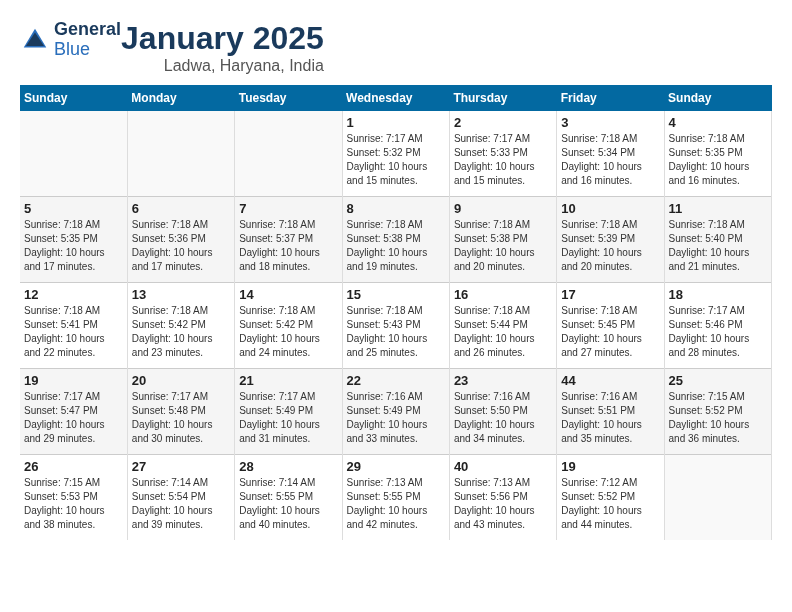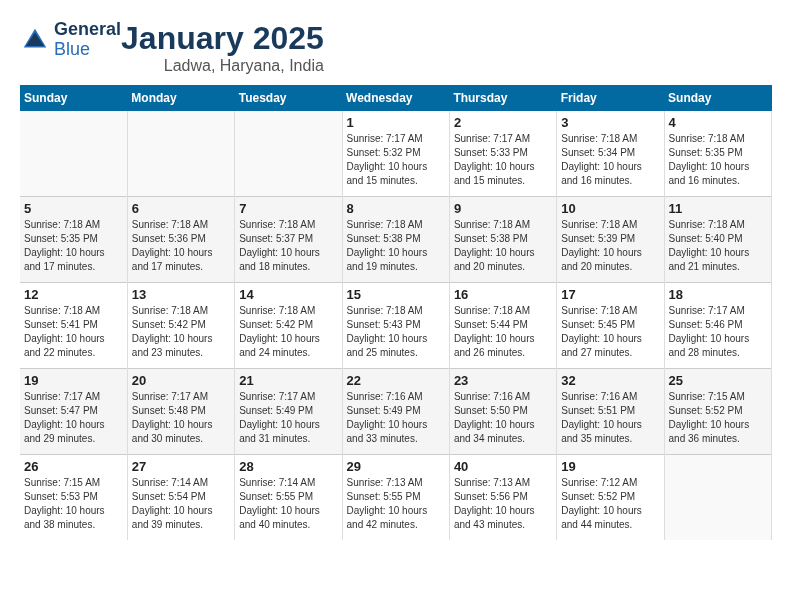--- a/index.html
+++ b/index.html
@@ -286,21 +286,21 @@
 and 33 minutes.</div>
         </td>
         <td>
           <span class="day-num">23</span>
           <div class="day-info" style="white-space: pre-line;">Sunrise: 7:16 AM
 Sunset: 5:50 PM
 Daylight: 10 hours
 and 34 minutes.</div>
         </td>
         <td>
-          <span class="day-num">32</span>
+          <span class="day-num">44</span>
           <div class="day-info" style="white-space: pre-line;">Sunrise: 7:16 AM
 Sunset: 5:51 PM
 Daylight: 10 hours
 and 35 minutes.</div>
         </td>
         <td>
           <span class="day-num">25</span>
           <div class="day-info" style="white-space: pre-line;">Sunrise: 7:15 AM
 Sunset: 5:52 PM
 Daylight: 10 hours

